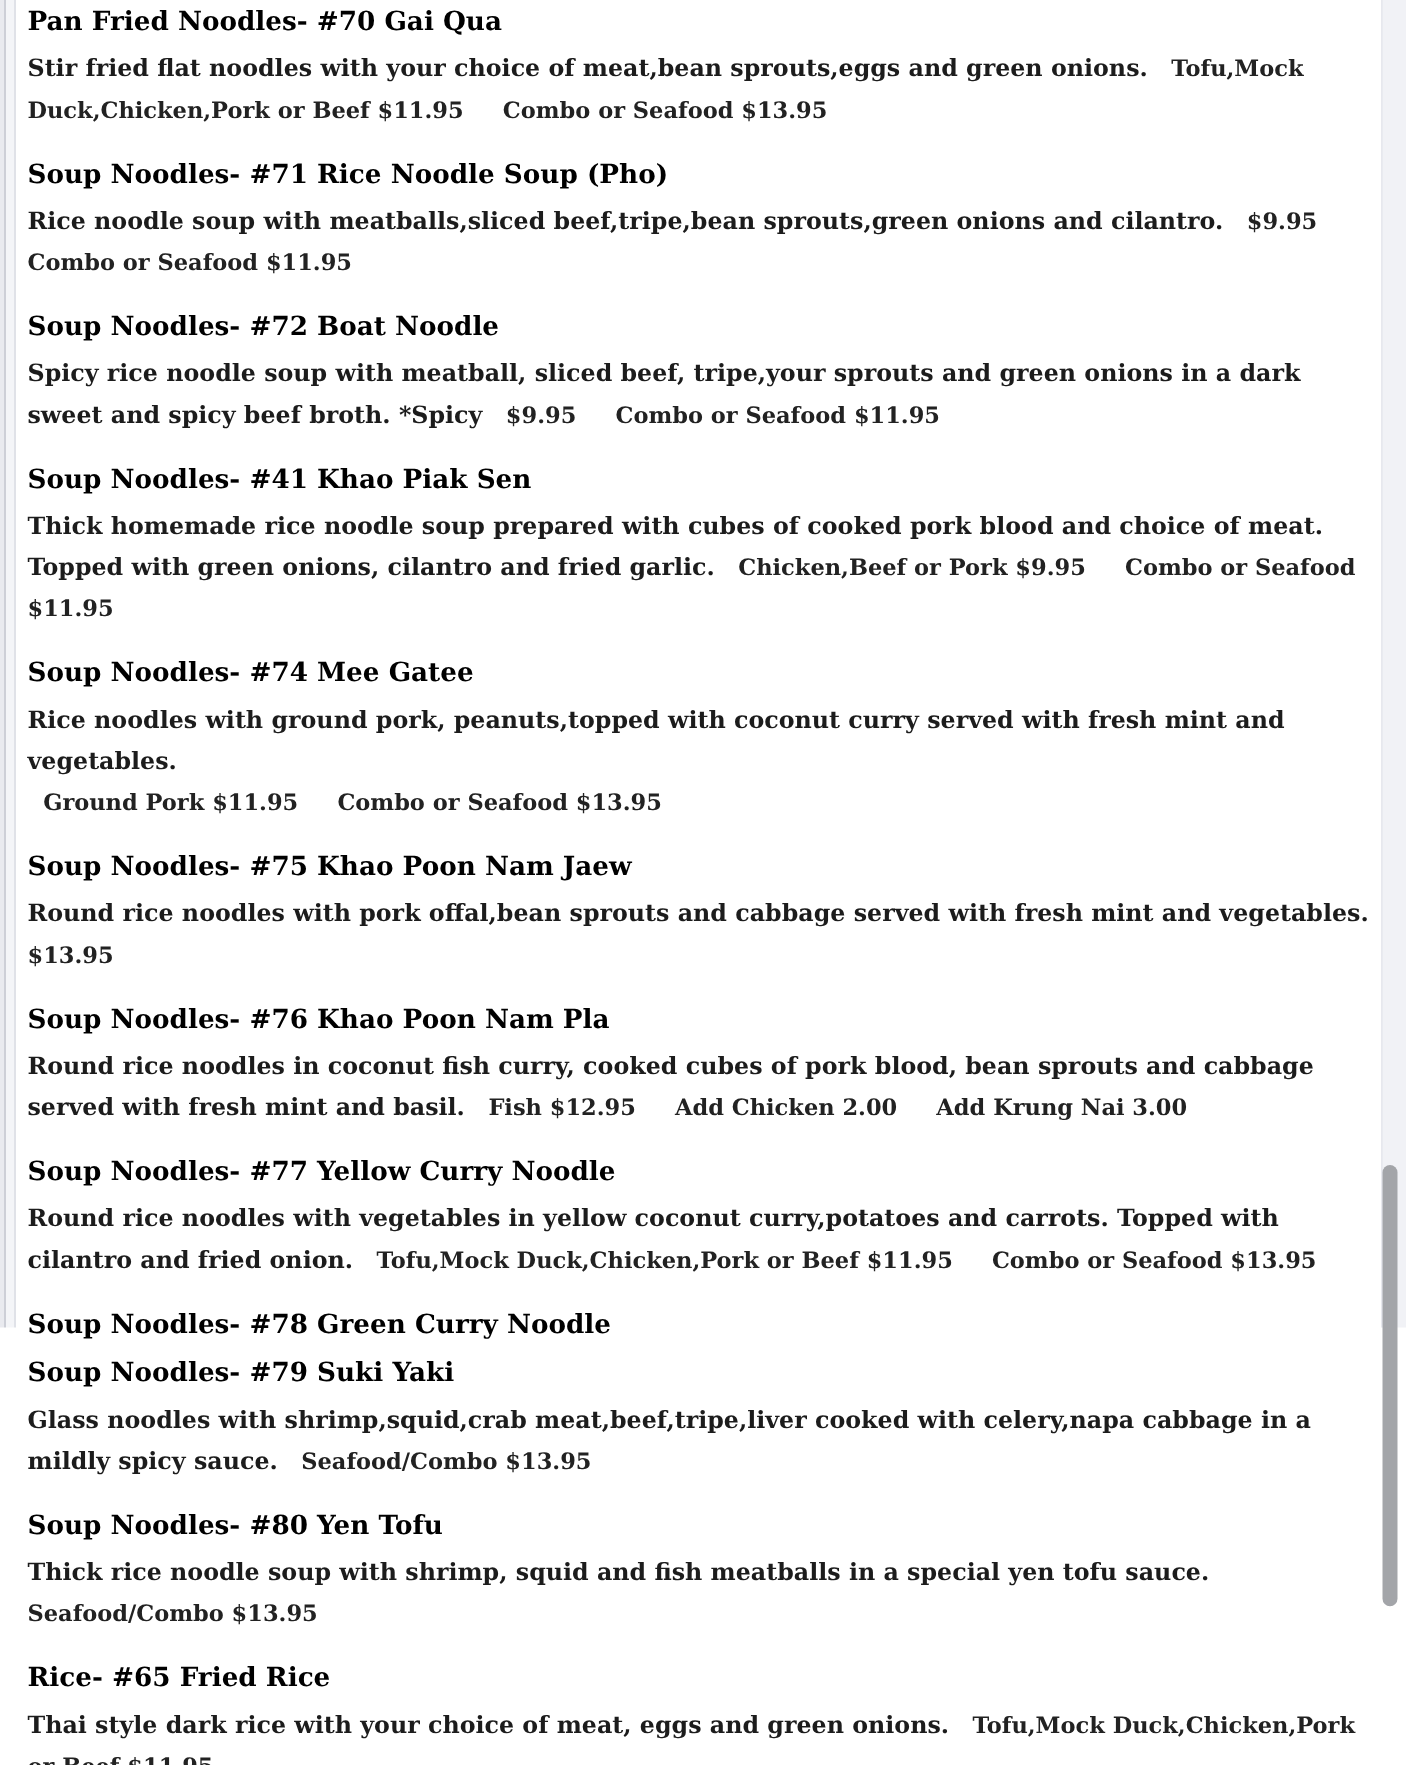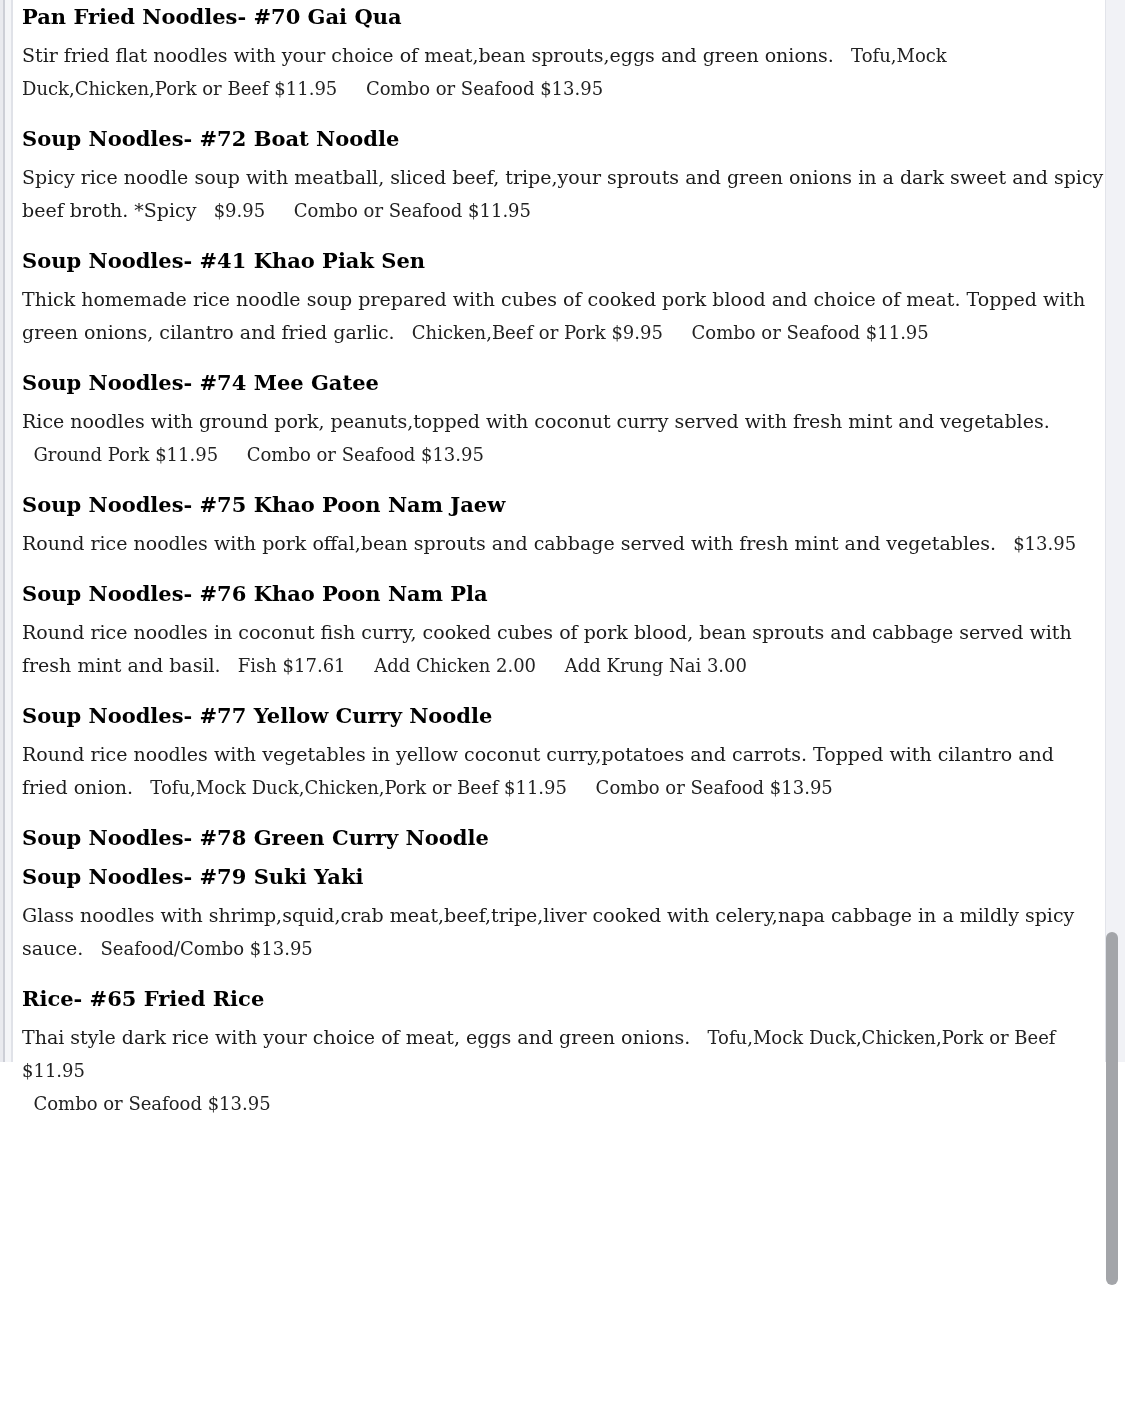--- a/index.html
+++ b/index.html
@@ -61,39 +61,44 @@
     color: #000000;
     margin: 0 0 6px 0;
     white-space: pre-wrap;
   }
   .menu-item p {
     font-size: 19px;
     line-height: 33px;
     color: #1c1c1c;
     margin: 0 0 17px 0;
     white-space: pre-wrap;
+    font-weight: bold;
   }
   .menu-item .pricing {
     font-size: 18px;
     color: #222222;
   }
 </style>
 </head>
 <body style="background: rgb(255, 255, 255);">
 
 <div class="page">
 
   <div class="edge-left"></div>
 
   <main class="content" id="menu-list">
   <section class="menu-item">
     <h3>Pan Fried Noodles- #70 Gai Qua</h3>
     <p><span class="desc">Stir fried flat noodles with your choice of meat,bean sprouts,eggs and green onions.</span><span class="pricing">   Tofu,Mock Duck,Chicken,Pork or Beef $11.95     Combo or Seafood $13.95</span></p>
   </section>
 
+  <section class="menu-item">
+    <h3>Soup Noodles- #71 Rice Noodle Soup (Pho)</h3>
+    <p><span class="desc">Rice noodle soup with meatballs,sliced beef,tripe,bean sprouts,green onions and cilantro.</span><span class="pricing">   $9.95     Combo or Seafood $11.95</span></p>
+  </section>
 
   <section class="menu-item">
     <h3>Soup Noodles- #72 Boat Noodle</h3>
     <p><span class="desc">Spicy rice noodle soup with meatball, sliced beef, tripe,your sprouts and green onions in a dark sweet and spicy beef broth. *Spicy</span><span class="pricing">   $9.95     Combo or Seafood $11.95</span></p>
   </section>
 
   <section class="menu-item">
     <h3>Soup Noodles- #41 Khao Piak Sen</h3>
     <p><span class="desc">Thick homemade rice noodle soup prepared with cubes of cooked pork blood and choice of meat. Topped with green onions, cilantro and fried garlic.</span><span class="pricing">   Chicken,Beef or Pork $9.95     Combo or Seafood $11.95</span></p>
   </section>
@@ -104,37 +109,41 @@
   Ground Pork $11.95     Combo or Seafood $13.95</span></p>
   </section>
 
   <section class="menu-item">
     <h3>Soup Noodles- #75 Khao Poon Nam Jaew</h3>
     <p><span class="desc">Round rice noodles with pork offal,bean sprouts and cabbage served with fresh mint and vegetables.</span><span class="pricing">   $13.95</span></p>
   </section>
 
   <section class="menu-item">
     <h3>Soup Noodles- #76 Khao Poon Nam Pla</h3>
-    <p><span class="desc">Round rice noodles in coconut fish curry, cooked cubes of pork blood, bean sprouts and cabbage served with fresh mint and basil.</span><span class="pricing">   Fish $17.61     Add Chicken 2.00     Add Krung Nai 3.00</span></p>
+    <p><span class="desc">Round rice noodles in coconut fish curry, cooked cubes of pork blood, bean sprouts and cabbage served with fresh mint and basil.</span><span class="pricing">   Fish $12.95     Add Chicken 2.00     Add Krung Nai 3.00</span></p>
   </section>
 
   <section class="menu-item">
     <h3>Soup Noodles- #77 Yellow Curry Noodle</h3>
     <p><span class="desc">Round rice noodles with vegetables in yellow coconut curry,potatoes and carrots. Topped with cilantro and fried onion.</span><span class="pricing">   Tofu,Mock Duck,Chicken,Pork or Beef $11.95     Combo or Seafood $13.95</span></p>
   </section>
 
   <section class="menu-item">
     <h3>Soup Noodles- #78 Green Curry Noodle</h3>
   </section>
 
   <section class="menu-item">
     <h3>Soup Noodles- #79 Suki Yaki</h3>
     <p><span class="desc">Glass noodles with shrimp,squid,crab meat,beef,tripe,liver cooked with celery,napa cabbage in a mildly spicy sauce.</span><span class="pricing">   Seafood/Combo $13.95</span></p>
   </section>
 
+  <section class="menu-item">
+    <h3>Soup Noodles- #80 Yen Tofu</h3>
+    <p><span class="desc">Thick rice noodle soup with shrimp, squid and fish meatballs in a special yen tofu sauce.</span><span class="pricing">   Seafood/Combo $13.95</span></p>
+  </section>
 
   <section class="menu-item">
     <h3>Rice- #65 Fried Rice</h3>
     <p><span class="desc">Thai style dark rice with your choice of meat, eggs and green onions.</span><span class="pricing">   Tofu,Mock Duck,Chicken,Pork or Beef $11.95
   Combo or Seafood $13.95</span></p>
   </section>
 </main>
 
   <div class="edge-right" style="background: rgb(241, 242, 246); border-left-color: rgb(226, 228, 234);">
     <div class="scroll-thumb" style="background: rgb(163, 165, 169);"></div>

